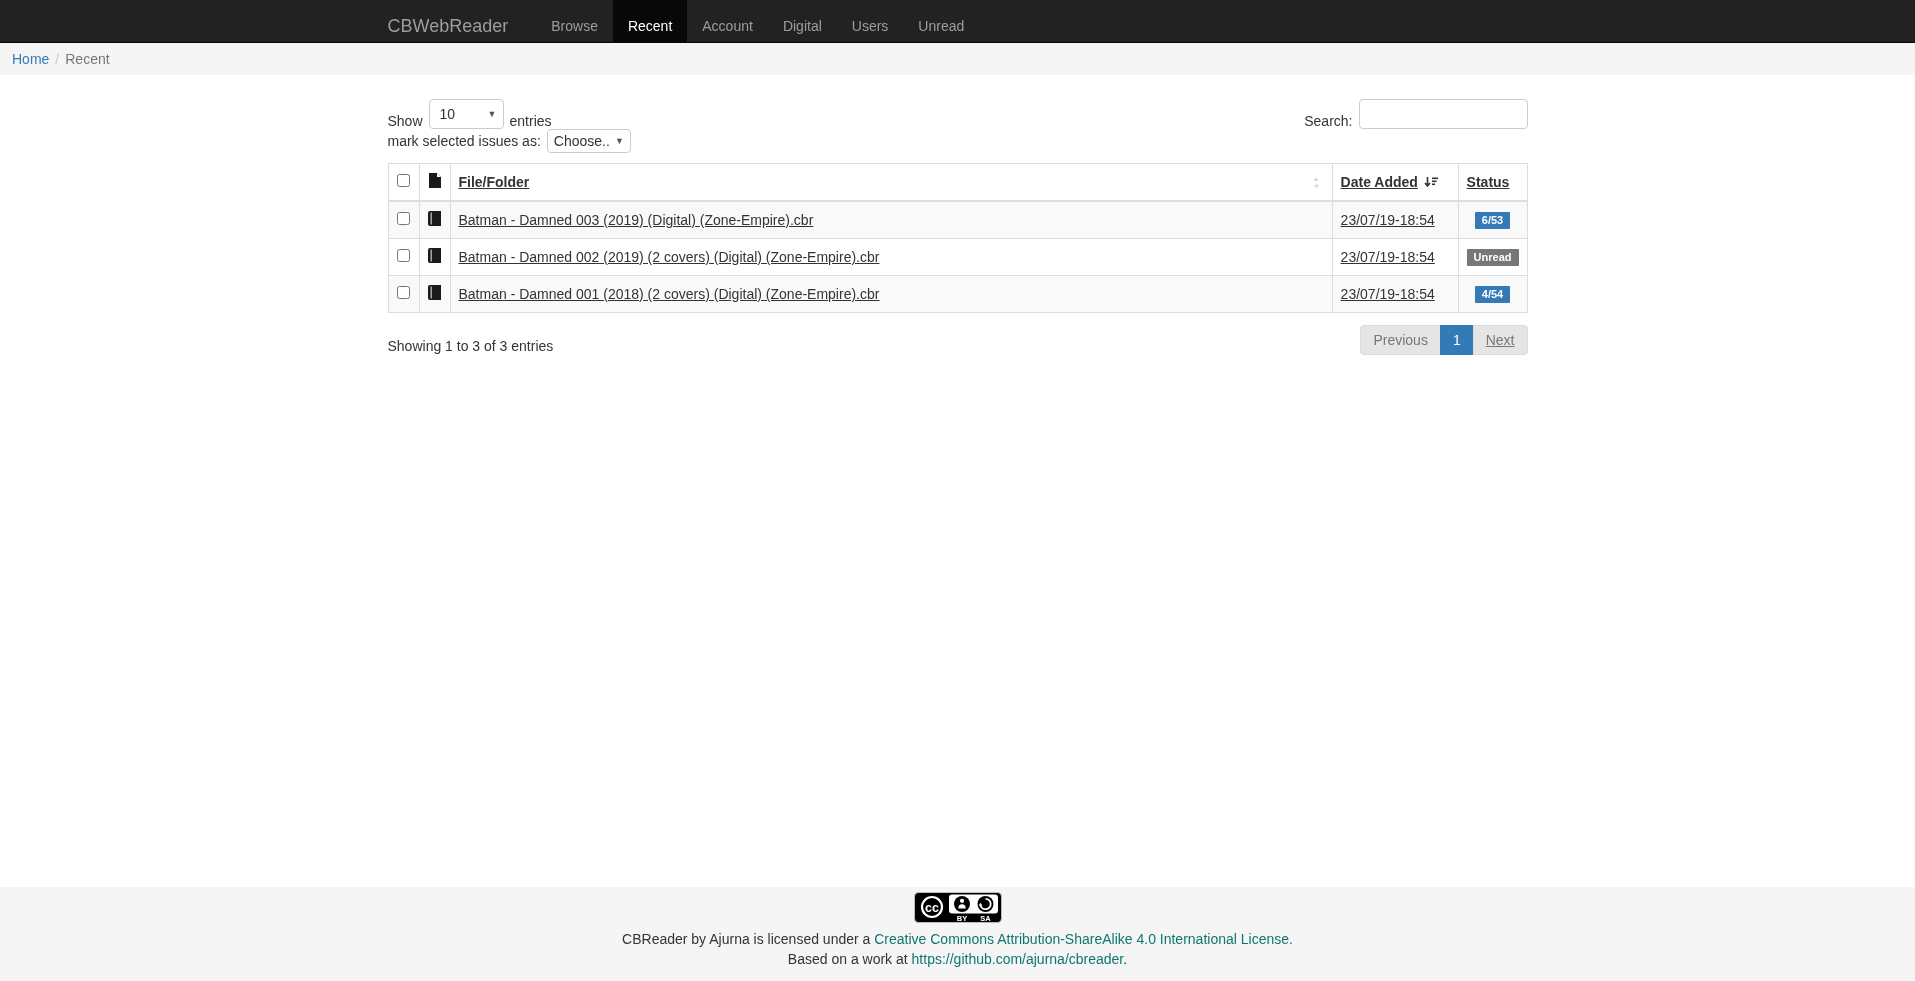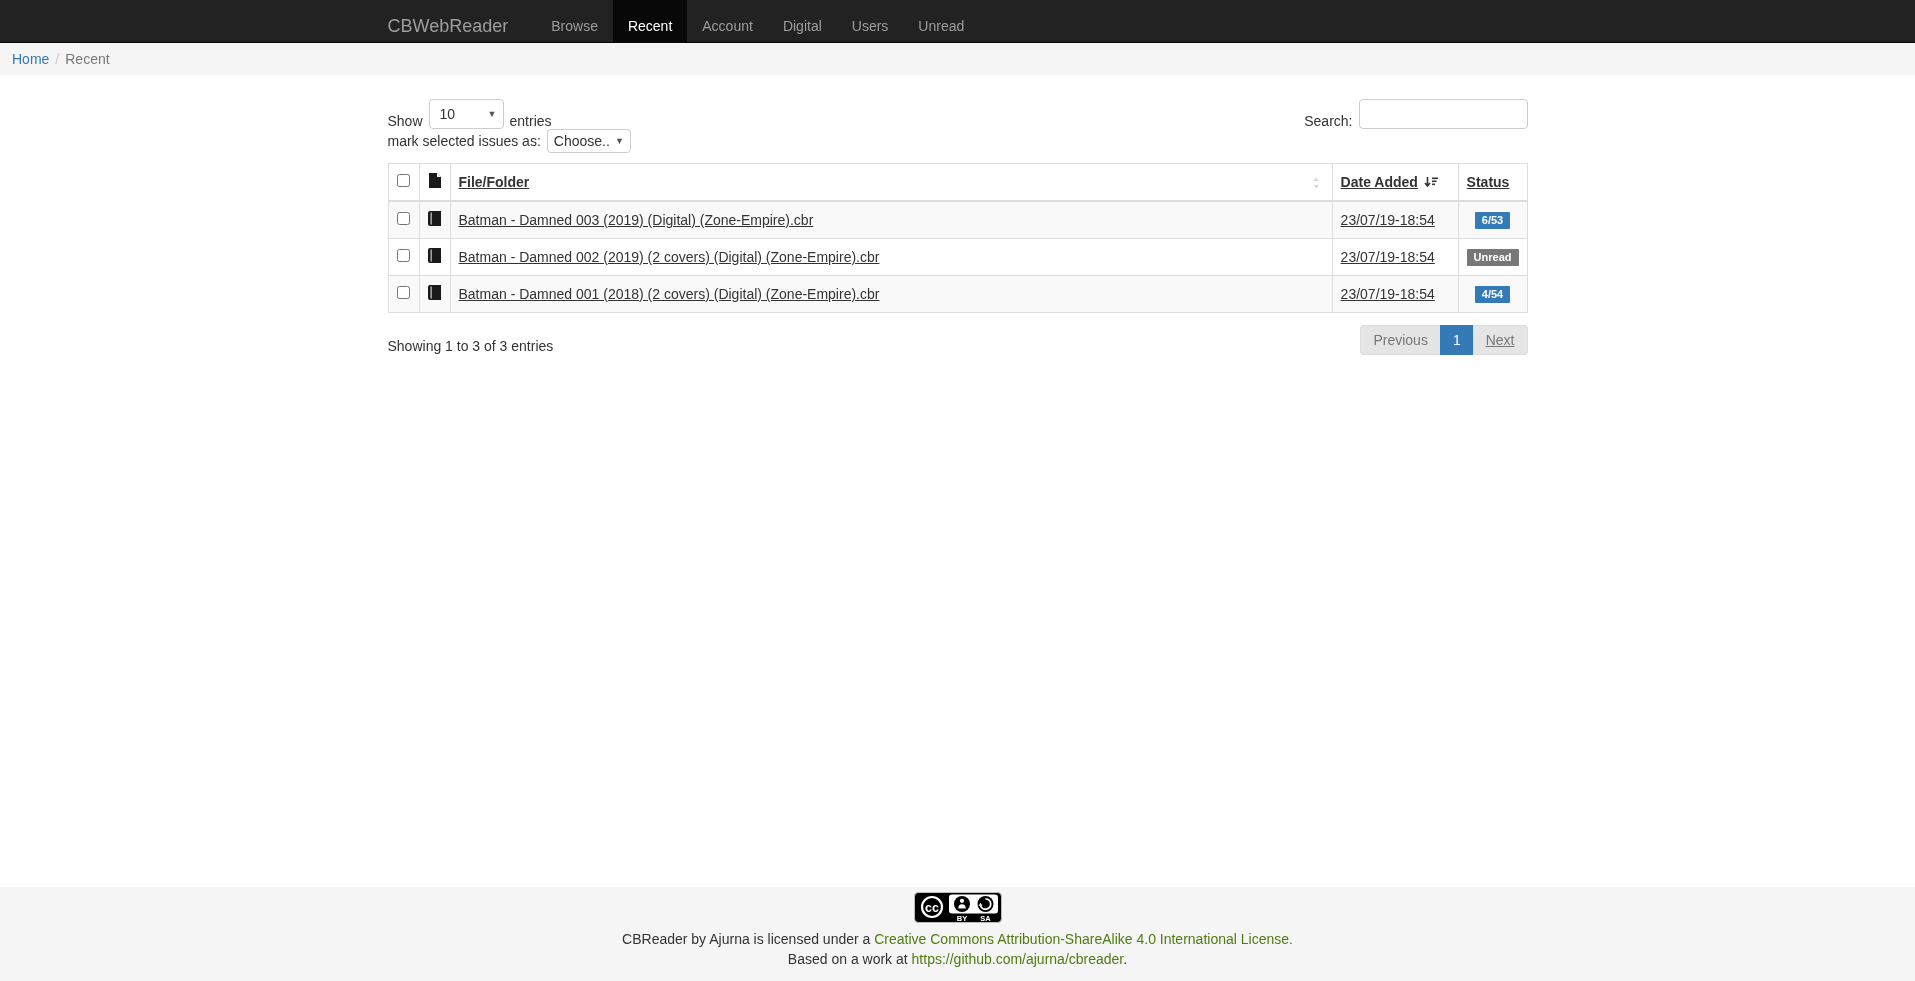--- a/index.html
+++ b/index.html
@@ -87,21 +87,21 @@
     color: #777; cursor: pointer; line-height: 1.42857; user-select: none;
   }
   .pagination li:first-child .page-btn { border-top-left-radius: 4px; border-bottom-left-radius: 4px; margin-left: 0; }
   .pagination li:last-child .page-btn { border-top-right-radius: 4px; border-bottom-right-radius: 4px; text-decoration: underline; }
   .pagination .page-btn.active { background: #337ab7; border-color: #337ab7; color: #fff; }
 
   
   footer { margin-top: auto; background: #f5f5f5; text-align: center; padding: 5px 0 12px 0; }
   .cc-badge { display: inline-block; margin-bottom: 3px; cursor: pointer; }
   .footer-line { font-size: 14px; color: #333; line-height: 20px; }
-  .footer-link { color: #4d7c0f; text-decoration: none; cursor: pointer; }
+  .footer-link { color: #0f766e; text-decoration: none; cursor: pointer; }
 </style>
 </head>
 <body>
 
 <div class="page">
 
   <div class="navbar">
     <div class="nav-container">
       <div class="brand">CBWebReader</div>
       <div class="nav-list">

